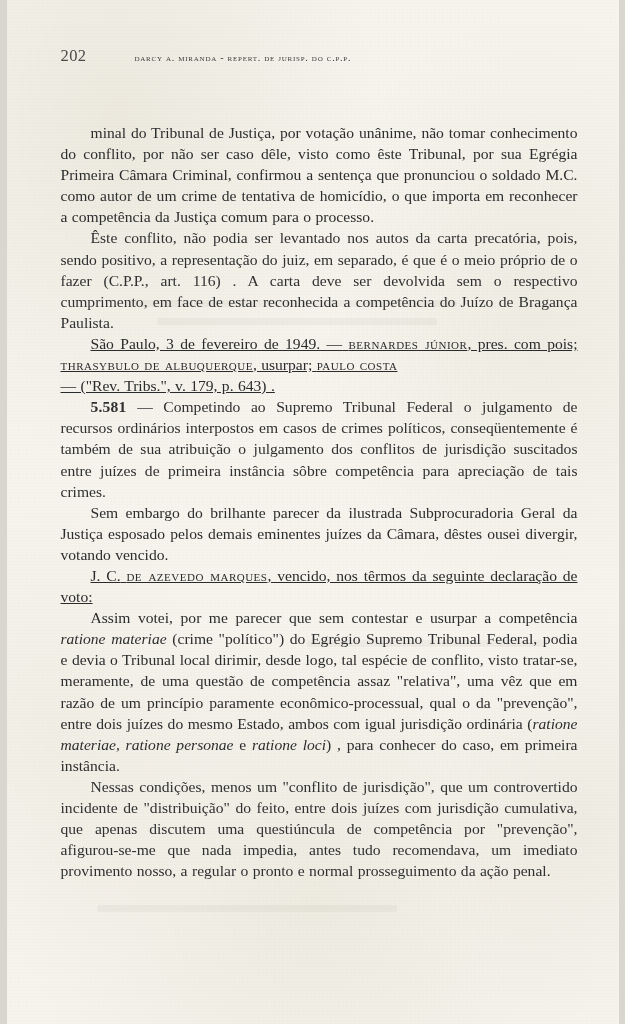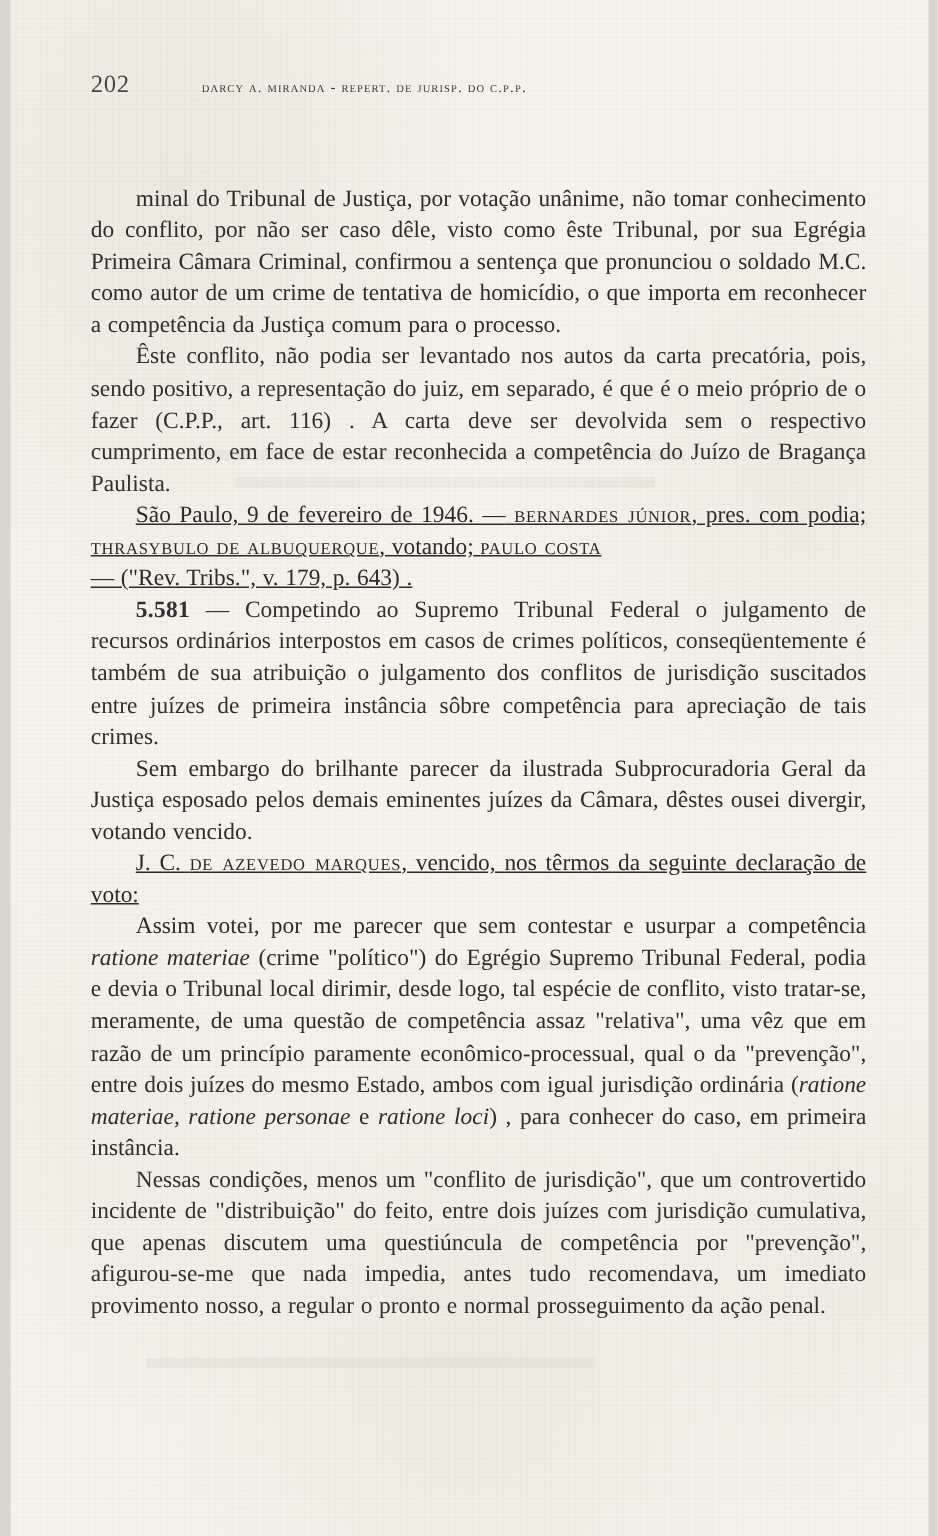--- a/index.html
+++ b/index.html
@@ -137,21 +137,21 @@
   </div>
 
   <div class="body">
 
     <p class="para">minal do Tribunal de Justiça, por votação unânime, não tomar conhecimento do conflito, por não ser caso dêle, visto como êste Tribunal, por sua Egrégia Primeira Câmara Criminal, confirmou a sentença que pronunciou o soldado M.C. como autor de um crime de tentativa de homicídio, o que importa em reconhecer a competência da Justiça comum para o processo.</p>
 
 
     <p class="para">Êste conflito, não podia ser levantado nos autos da carta precatória, pois, sendo positivo, a representação do juiz, em separado, é que é o meio próprio de o fazer (C.P.P., art. 116) . A carta deve ser devolvida sem o respectivo cumprimento, em face de estar reconhecida a competência do Juízo de Bragança Paulista.</p>
 
 
-    <p class="para"><span>São Paulo, 9 de fevereiro de 1946. —</span> <span class="sc">Bernardes Júnior</span><span>, pres. com podia;</span> <span class="sc">Thrasybulo de Albuquerque</span><span>, votando;</span> <span class="sc">Paulo Costa</span><br><span>— ("Rev. Tribs.", v. 179, p. 643) .</span></p>
+    <p class="para"><span>São Paulo, 3 de fevereiro de 1949. —</span> <span class="sc">Bernardes Júnior</span><span>, pres. com pois;</span> <span class="sc">Thrasybulo de Albuquerque</span><span>, usurpar;</span> <span class="sc">Paulo Costa</span><br><span>— ("Rev. Tribs.", v. 179, p. 643) .</span></p>
 
     <p class="para"><span class="bd">5.581</span> <span>—</span> <span>Competindo ao Supremo Tribunal Federal o julgamento de recursos ordinários interpostos em casos de crimes políticos, conseqüentemente é também de sua atribuição o julgamento dos conflitos de jurisdição suscitados entre juízes de primeira instância sôbre competência para apreciação de tais crimes.</span></p>
 
     <p class="para">Sem embargo do brilhante parecer da ilustrada Subprocuradoria Geral da Justiça esposado pelos demais eminentes juízes da Câmara, dêstes ousei divergir, votando vencido.</p>
 
     <p class="para"><span>J. C.</span> <span class="sc">de Azevedo Marques</span><span>, vencido, nos têrmos da seguinte declaração de voto:</span></p>
 
     <p class="para"><span>Assim votei, por me parecer que sem contestar e usurpar a competência </span><span class="it">ratione materiae</span><span> (crime "político") do Egrégio Supremo Tribunal Federal, podia e devia o Tribunal local dirimir, desde logo, tal espécie de conflito, visto tratar-se, meramente, de uma questão de competência assaz "relativa", uma vêz que em razão de um princípio paramente econômico-processual, qual o da "prevenção", entre dois juízes do mesmo Estado, ambos com igual jurisdição ordinária (</span><span class="it">ratione materiae, ratione personae</span><span> e </span><span class="it">ratione loci</span><span>) , para conhecer do caso, em primeira instância.</span></p>
 
     <p class="para">Nessas condições, menos um "conflito de jurisdição", que um controvertido incidente de "distribuição" do feito, entre dois juízes com jurisdição cumulativa, que apenas discutem uma questiúncula de competência por "prevenção", afigurou-se-me que nada impedia, antes tudo recomendava, um imediato provimento nosso, a regular o pronto e normal prosseguimento da ação penal.</p>

